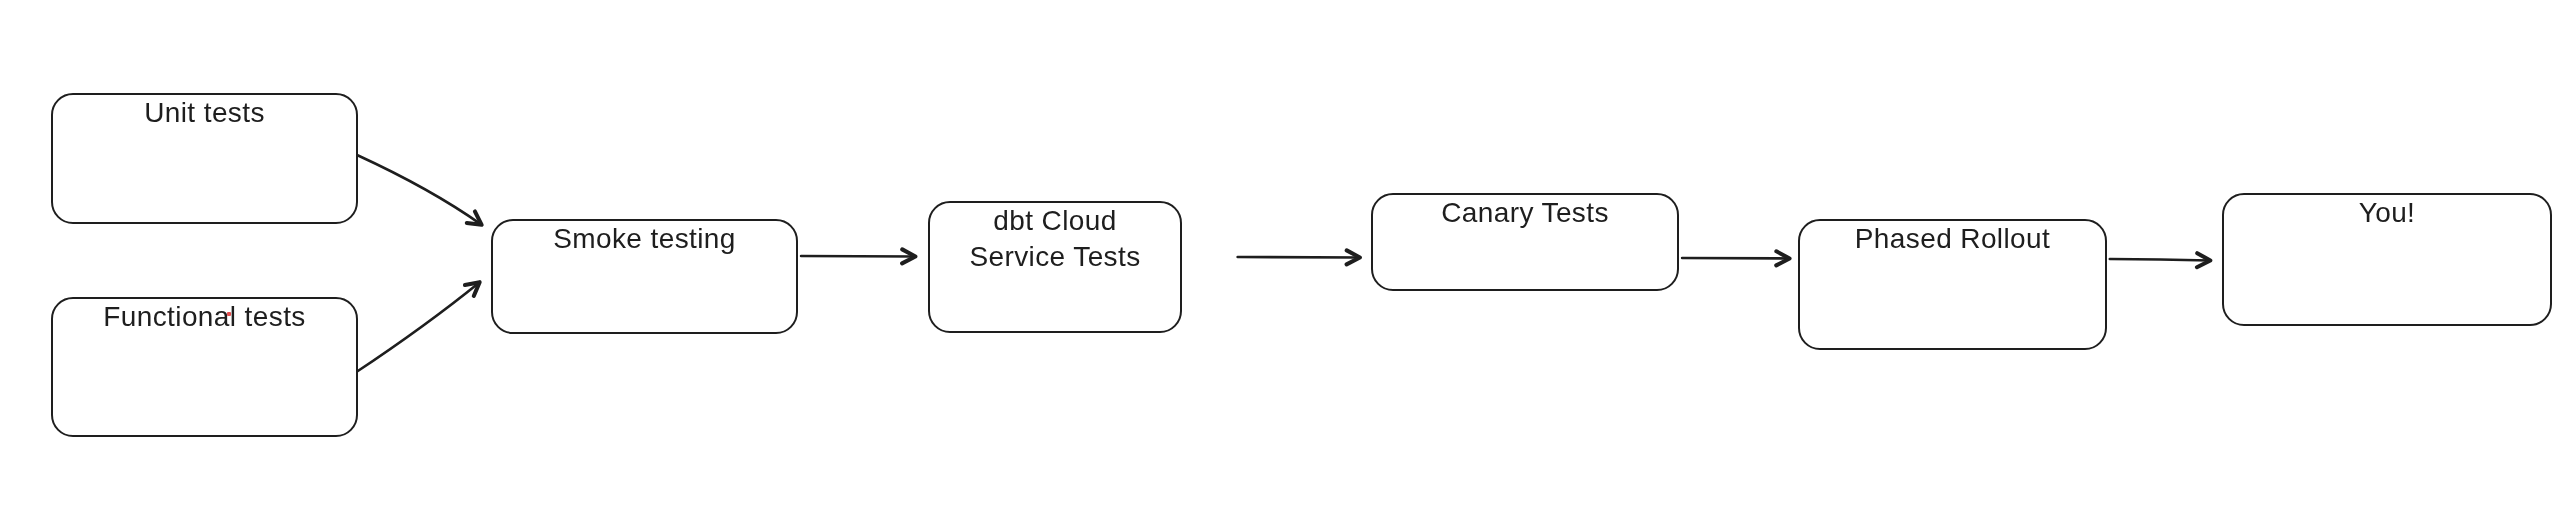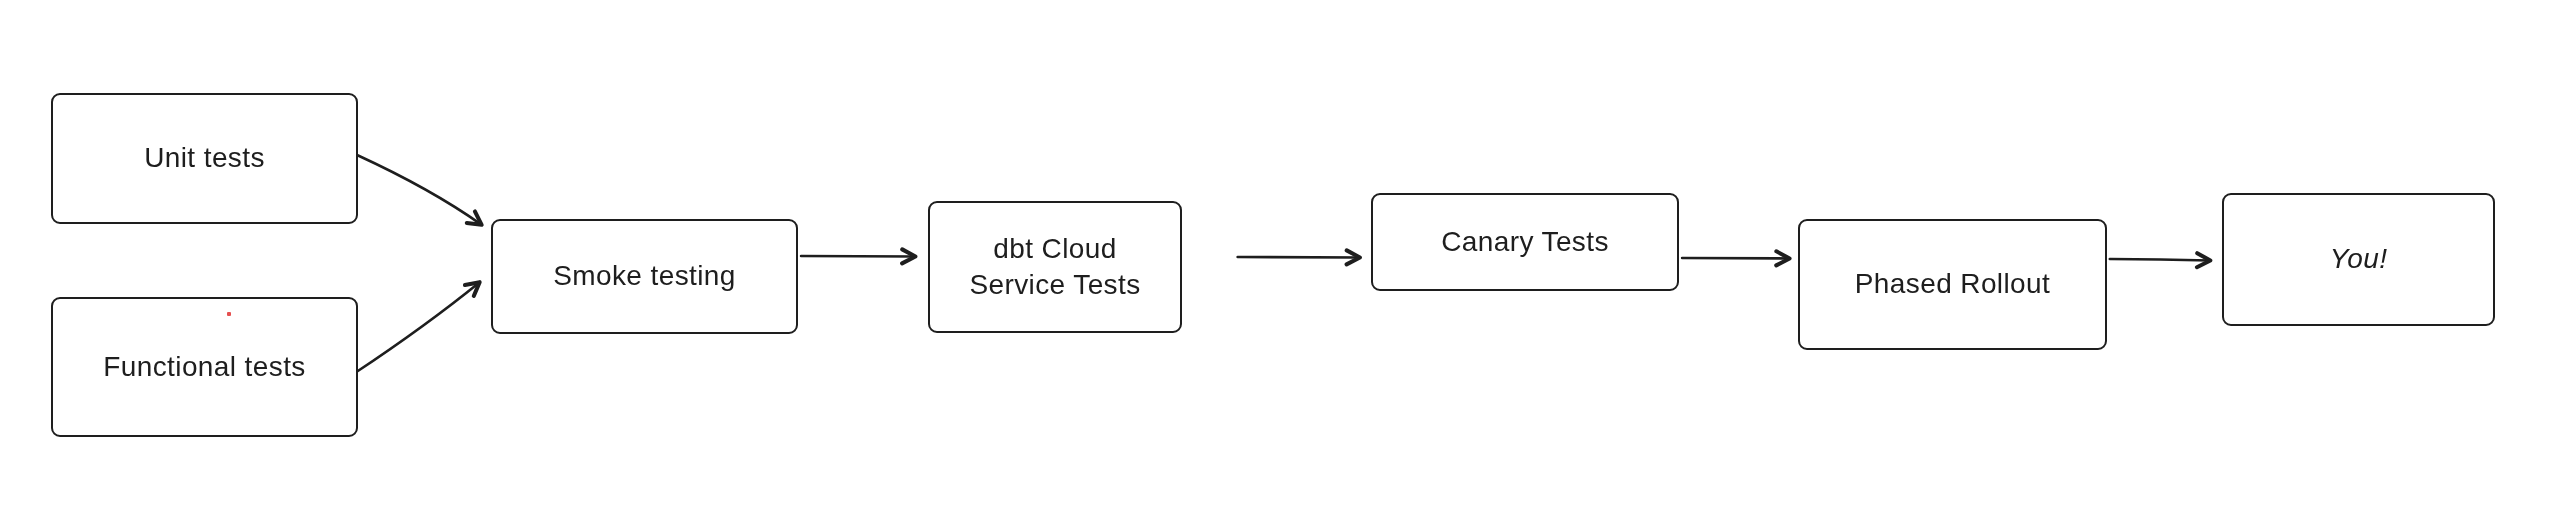--- a/index.html
+++ b/index.html
@@ -29,23 +29,23 @@
   .edges path {
     fill: none;
     stroke: #1e1e1e;
     stroke-width: 2.6;
     stroke-linecap: round;
   }
   .node {
     position: absolute;
     background: #ffffff;
     border: 2.5px solid #1e1e1e;
-    border-radius: 9px;
+    border-radius: 22px;
     display: flex;
-    align-items: center;
+    align-items: flex-start;
     justify-content: center;
     box-sizing: border-box;
   }
   .node .label {
     font-size: 28px;
     line-height: 1.3;
     color: #1e1e1e;
     text-align: center;
     white-space: pre-line;
     letter-spacing: 0.4px;
@@ -100,18 +100,18 @@
   </div>
 
   <div class="node" style="left:1371px; top:193px; width:308px; height:98px;">
     <span class="label">Canary Tests</span>
   </div>
 
   <div class="node" style="left:1798px; top:193px; width:309px; height:131px;margin-top:26px;">
     <span class="label">Phased Rollout</span>
   </div>
 
-  <div class="node" style="left:2222px; top:193px; width:273px; height:133px;font-style:italic;">
+  <div class="node" style="left:2222px; top:193px; width:330px; height:133px;">
     <span class="label">You!</span>
   </div>
 
 </div>
 
 
 </body></html>

